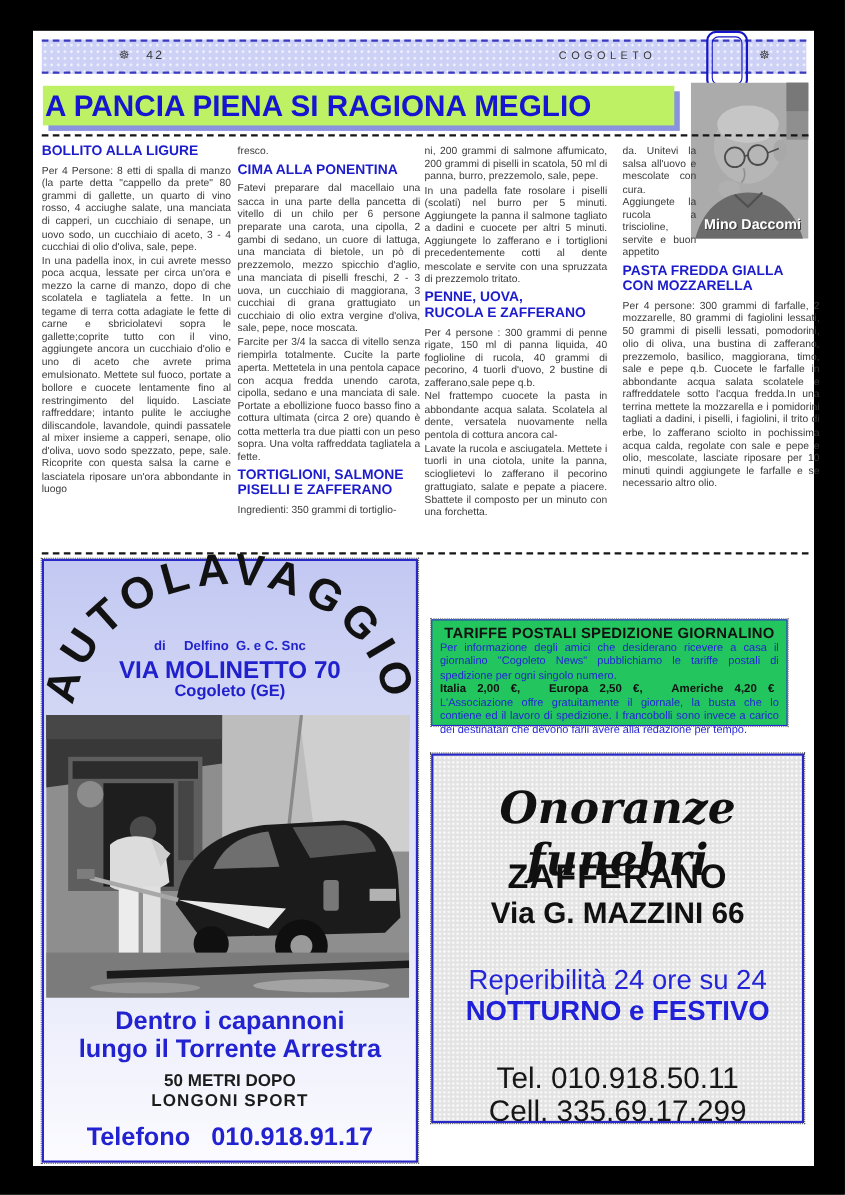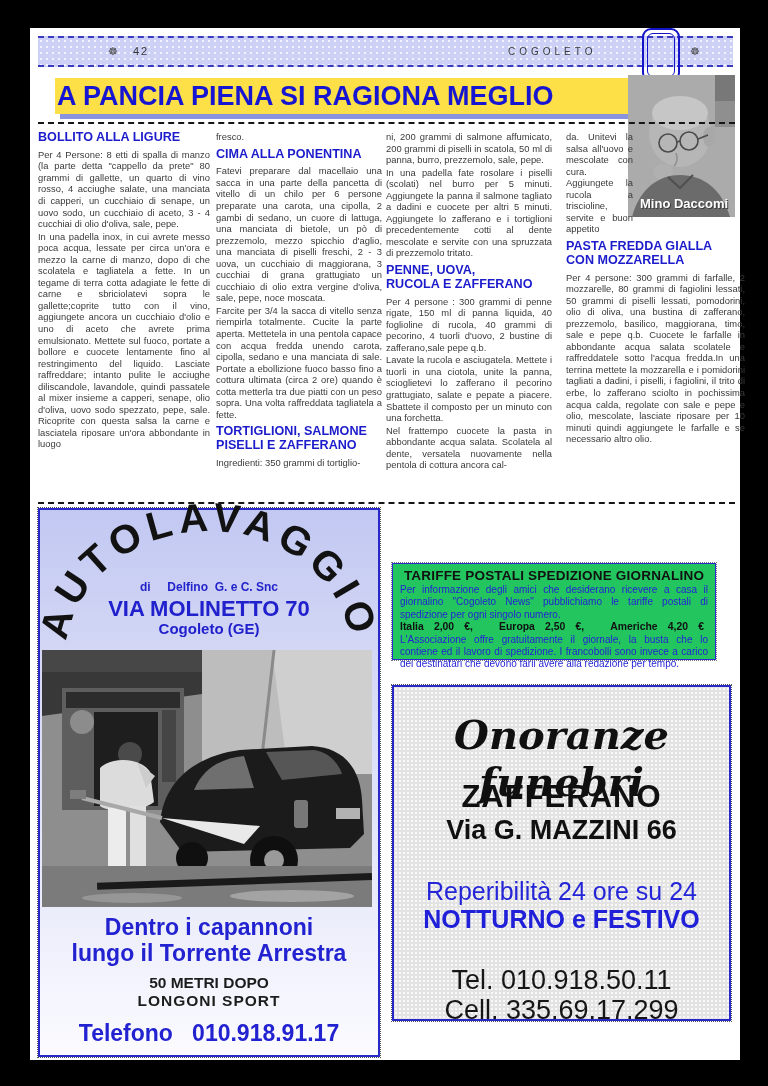--- a/index.html
+++ b/index.html
@@ -12,21 +12,21 @@
     background-image:radial-gradient(circle,rgba(255,255,255,.75) 1px,transparent 1.3px);background-size:6px 6px;}
   .masthead .glyph{position:absolute;top:6px;font-size:11px;color:#444;line-height:14px;}
   .g-left{left:70px;}
   .g-right{left:652px;}
   .pagenum{position:absolute;left:95px;top:7px;font-size:11px;color:#333;letter-spacing:2px;}
   .mh-title{position:absolute;left:470px;top:8px;font-size:10px;color:#3a3a3a;letter-spacing:4px;}
   .clip{position:absolute;left:604px;top:-10px;width:34px;height:50px;border:2px solid #1414c8;border-radius:9px;background:transparent;}
   .clip .inner{position:absolute;left:3px;top:3px;right:3px;bottom:3px;border:1px solid #1414c8;border-radius:6px;}
 
   
-  .title-banner{position:absolute;left:25px;top:50px;width:574px;height:36px;background:#fde047;box-shadow:5px 5px 0 #8a93dd;}
+  .title-banner{position:absolute;left:9px;top:50px;width:574px;height:36px;background:#bef264;box-shadow:5px 5px 0 #8a93dd;}
   .title-banner h1{margin:0;padding:2px 0 0 2px;font-size:27px;line-height:32px;font-weight:bold;color:#1515d2;letter-spacing:0px;white-space:nowrap;}
 
   
   .mino{position:absolute;left:598px;top:47px;width:107px;height:142px;}
   .mino svg{display:block;}
 
   
   .article{position:absolute;left:8px;top:94px;width:697px;height:378px;border-top:2px dashed #161616;border-bottom:2px dashed #161616;}
   .col{position:absolute;top:7px;}
   .c1{left:0;width:172px;}
@@ -123,22 +123,22 @@
       <p>Fatevi preparare dal macellaio una sacca in una parte della pancetta di vitello di un chilo per 6 persone preparate una carota, una cipolla, 2 gambi di sedano, un cuore di lattuga, una manciata di bietole, un pò di prezzemolo, mezzo spicchio d'aglio, una manciata di piselli freschi, 2 - 3 uova, un cucchiaio di maggiorana, 3 cucchiai di grana grattugiato un cucchiaio di olio extra vergine d'oliva, sale, pepe, noce moscata.</p>
       <p>Farcite per 3/4 la sacca di vitello senza riempirla totalmente. Cucite la parte aperta. Mettetela in una pentola capace con acqua fredda unendo carota, cipolla, sedano e una manciata di sale. Portate a ebollizione fuoco basso fino a cottura ultimata (circa 2 ore) quando è cotta metterla tra due piatti con un peso sopra. Una volta raffreddata tagliatela a fette.</p>
       <div class="rh"><span>TORTIGLIONI, SALMONE</span><br><span>PISELLI E ZAFFERANO</span></div>
       <p>Ingredienti:  350 grammi di tortiglio-</p>
     </div>
     <div class="col c3">
       <p>ni, 200 grammi di salmone affumicato, 200 grammi di piselli in scatola, 50 ml di panna, burro, prezzemolo, sale, pepe.</p>
       <p>In una padella fate rosolare i piselli (scolati) nel burro per 5 minuti. Aggiungete la panna il salmone tagliato a dadini e cuocete per altri 5 minuti. Aggiungete lo zafferano e i tortiglioni precedentemente cotti al dente mescolate e servite con una spruzzata di prezzemolo tritato.</p>
       <div class="rh"><span>PENNE, UOVA,</span><br><span>RUCOLA E ZAFFERANO</span></div>
       <p>Per 4 persone : 300 grammi di penne rigate, 150 ml di panna liquida, 40 foglioline di rucola, 40 grammi di pecorino, 4 tuorli d'uovo, 2 bustine di zafferano,sale pepe q.b.</p>
+      <p>Nel frattempo cuocete la pasta in abbondante acqua salata. Scolatela al dente, versatela nuovamente nella pentola di cottura ancora cal-</p>
       <p>Lavate la rucola e asciugatela. Mettete i tuorli in una ciotola, unite la panna, scioglietevi lo zafferano il pecorino grattugiato, salate e pepate a piacere. Sbattete il composto per un minuto con una forchetta.</p>
-      <p>Nel frattempo cuocete la pasta in abbondante acqua salata. Scolatela al dente, versatela nuovamente nella pentola di cottura ancora cal-</p>
     </div>
     <div class="col c4">
       <div class="float-spacer"></div>
       <p>da. Unitevi la salsa all'uovo e mescolate con cura. Aggiungete la rucola a triscioline, servite e buon appetito</p>
       <div class="rh"><span>PASTA FREDDA GIALLA</span><br><span>CON MOZZARELLA</span></div>
       <p>Per 4 persone: 300 grammi di farfalle, 2 mozzarelle, 80 grammi di fagiolini lessati, 50 grammi di piselli lessati, pomodorini, olio di oliva, una bustina di zafferano, prezzemolo, basilico, maggiorana, timo, sale e pepe q.b. Cuocete le farfalle in abbondante acqua salata scolatele e raffreddatele sotto l'acqua fredda.In una terrina mettete la mozzarella e i pomidorini tagliati a dadini, i piselli, i fagiolini, il trito di erbe, lo zafferano sciolto in pochissima acqua calda, regolate con sale e pepe e olio, mescolate, lasciate riposare per 10 minuti quindi aggiungete le farfalle e se necessario altro olio.</p>
     </div>
   </div>
 
   <div class="autolav">

